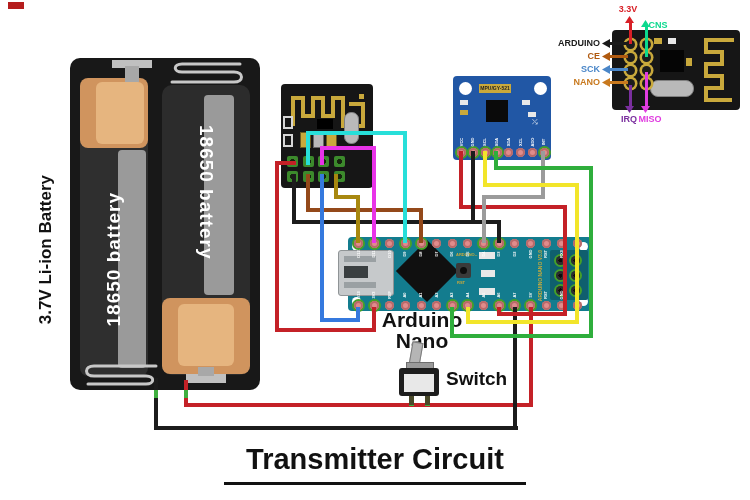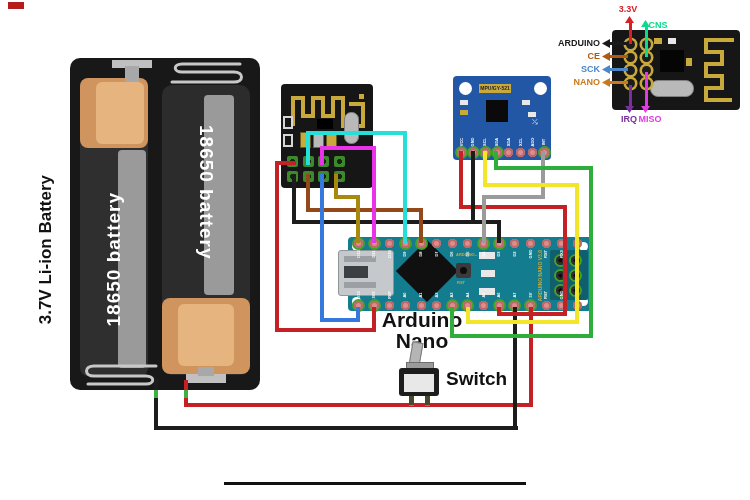--- a/index.html
+++ b/index.html
@@ -384,15 +384,16 @@
   <div class="abs" style="left: 645px; top: 26px; width: 3px; height: 31px; z-index: 20; background-color: rgb(11, 217, 142);"></div>
 
   <div class="abs" style="left: 629px; top: 85px; width: 3px; height: 22px; z-index: 20; background-color: rgb(122, 47, 158);"></div>
   <div class="ah down" style="left: 625px; top: 106px; width: 9px; height: 7px; background-color: rgb(122, 47, 158);"></div>
   <div class="pl" style="left: 614px; top: 114px; width: 30px; text-align: center; color: rgb(122, 47, 158);">IRQ</div>
 
   <div class="abs" style="left: 645px; top: 72px; width: 3px; height: 35px; z-index: 20; background-color: rgb(224, 60, 224);"></div>
   <div class="ah down" style="left: 641px; top: 106px; width: 9px; height: 7px; background-color: rgb(224, 60, 224);"></div>
   <div class="pl" style="left: 630px; top: 114px; width: 40px; text-align: center; color: rgb(224, 60, 224);">MISO</div>
 
+  <div class="blk-label" style="left:175px;top:443px;width:400px;text-align:center;font-size:29px;">Transmitter Circuit</div>
   <div class="abs" style="left:224px;top:482px;width:302px;height:3px;background:#111;"></div>
 
 </div>
 
 </body></html>

